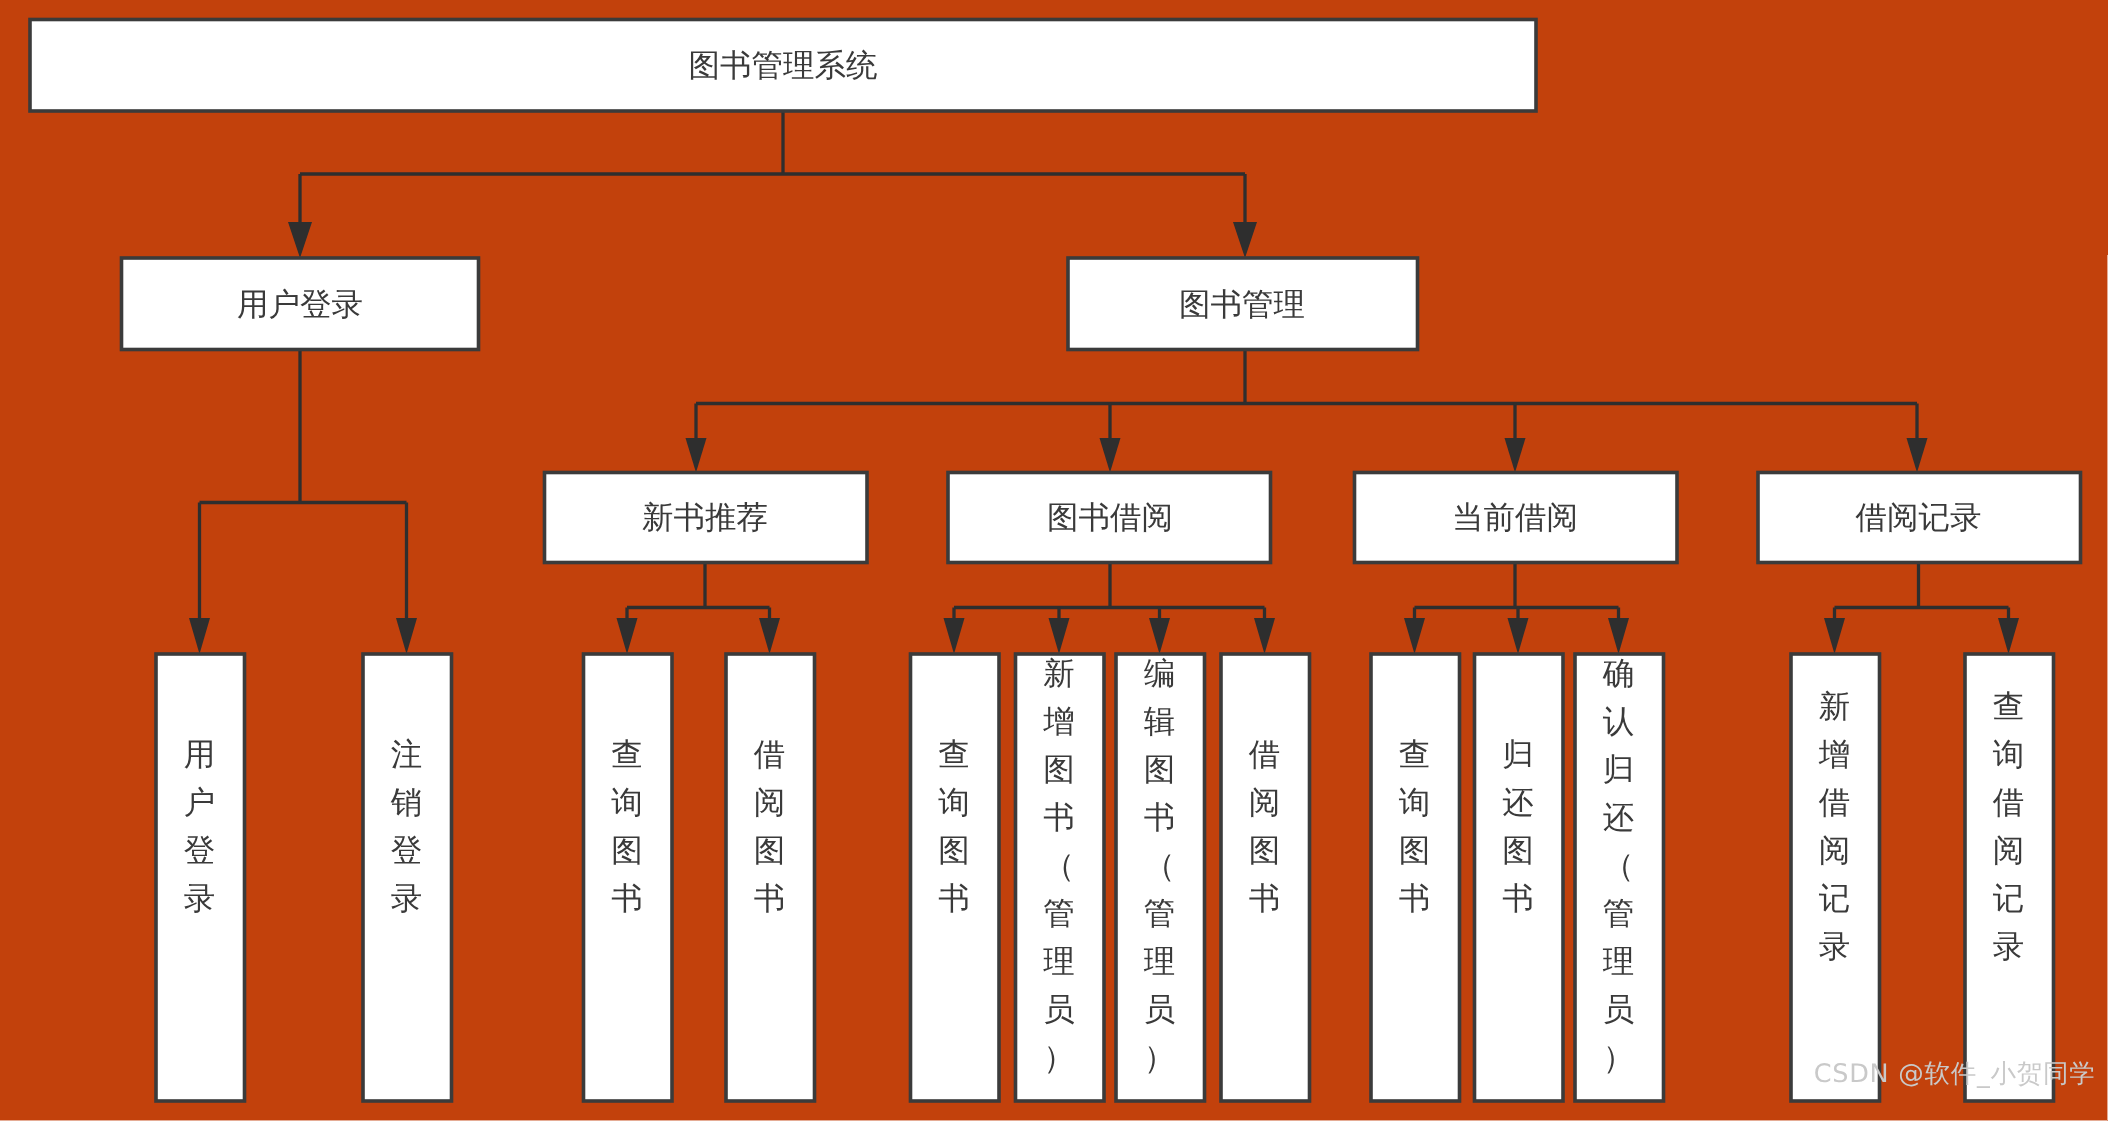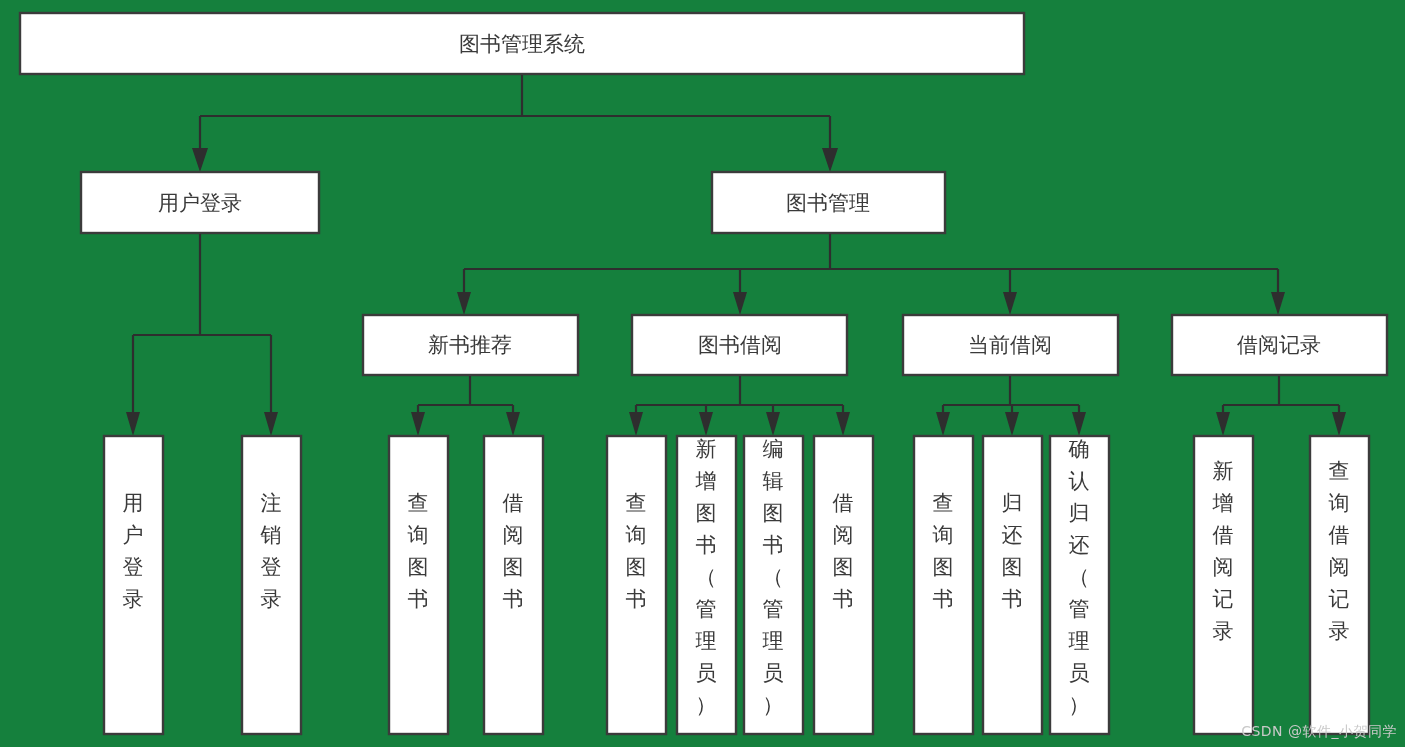--- a/index.html
+++ b/index.html
@@ -7,21 +7,21 @@
     padding: 0;
     background: #ffffff;
   }
   body {
     font-family: "DejaVu Sans", "Liberation Sans", sans-serif;
   }
   #canvas {
     position: relative;
     width: 1405px;
     height: 747px;
-    background: #15803d;
+    background: #c2410c;
     overflow: hidden;
   }
   svg.diagram {
     position: absolute;
     left: 0;
     top: 0;
     width: 1405px;
     height: 747px;
   }
   .node-rect {
@@ -46,23 +46,23 @@
     stroke: #2e2e2e;
     stroke-width: 2.2;
     fill: none;
   }
   .arrow-head {
     fill: #2e2e2e;
   }
   .watermark {
     position: absolute;
     right: 8px;
-    bottom: 6px;
+    bottom: 20px;
     color: #c9c9c9;
-    font-size: 14px;
+    font-size: 17px;
     font-family: "DejaVu Sans", "Liberation Sans", sans-serif;
     letter-spacing: 0.5px;
     white-space: nowrap;
     user-select: none;
   }
 </style>
 </head>
 <body>
 
 <div id="canvas">

